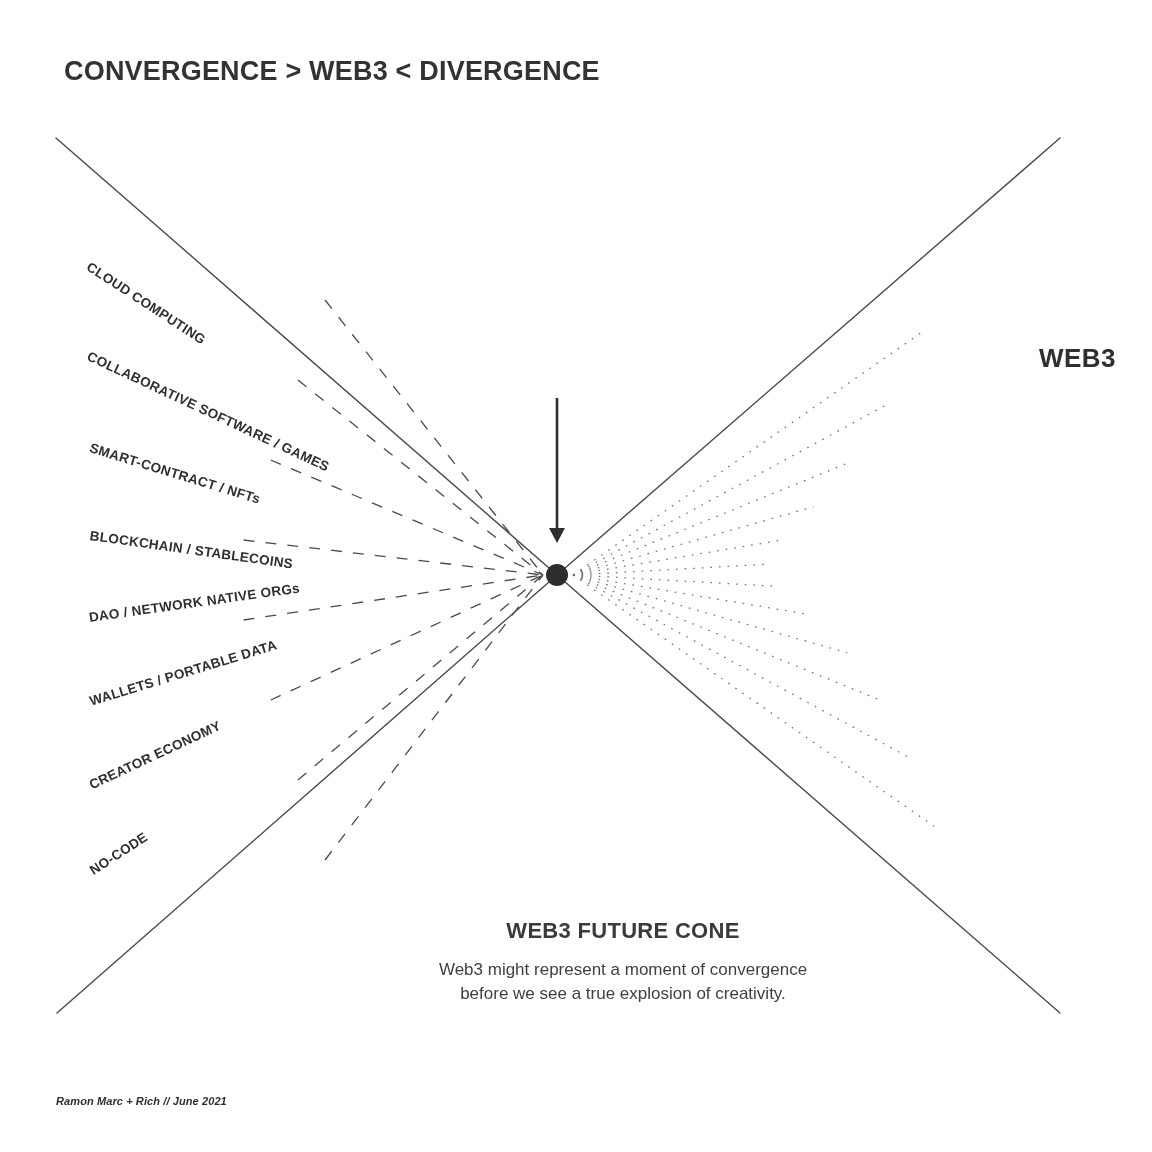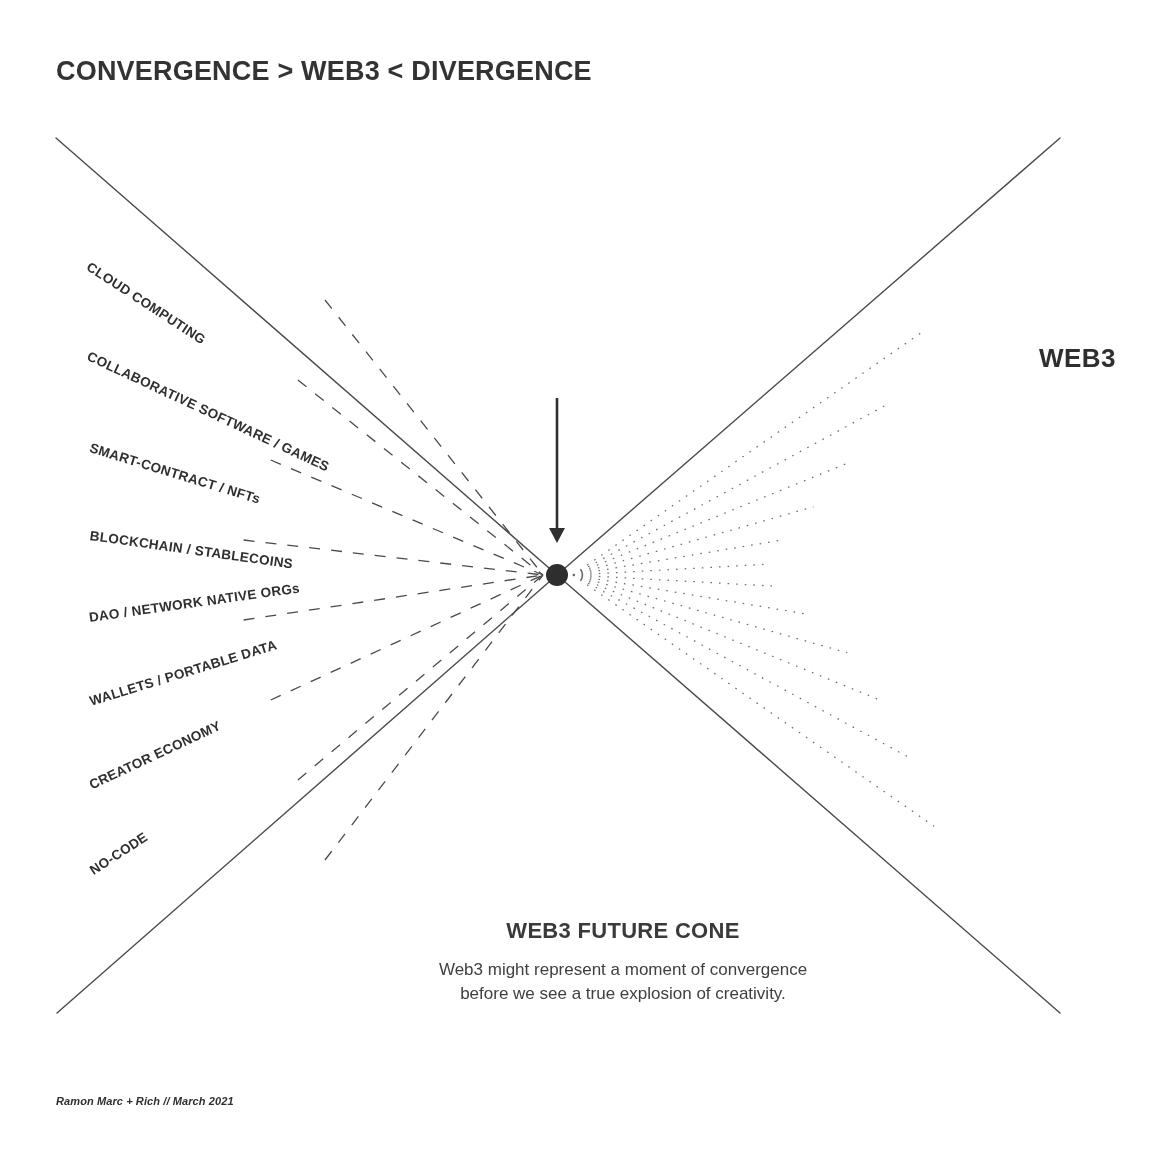--- a/index.html
+++ b/index.html
@@ -14,21 +14,21 @@
   }
   #stage {
     position: relative;
     width: 1152px;
     height: 1152px;
     background: #ffffff;
     overflow: hidden;
   }
   #title {
     position: absolute;
-    left: 56px;
+    left: 64px;
     top: 56px;
     font-size: 27px;
     font-weight: bold;
     letter-spacing: 0.2px;
     color: #333333;
     white-space: nowrap;
   }
   #cone-svg {
     position: absolute;
     left: 0;
@@ -160,15 +160,15 @@
   </div>
 
   <div id="caption">
     <div id="caption-heading">WEB3 FUTURE CONE</div>
     <div id="caption-body">
       <div>Web3 might represent a moment of convergence</div>
       <div>before we see a true explosion of creativity.</div>
     </div>
   </div>
 
-  <div id="footer">Ramon Marc + Rich // March 2021</div>
+  <div id="footer">Ramon Marc + Rich // June 2021</div>
 
 </div>
 
 </body></html>

